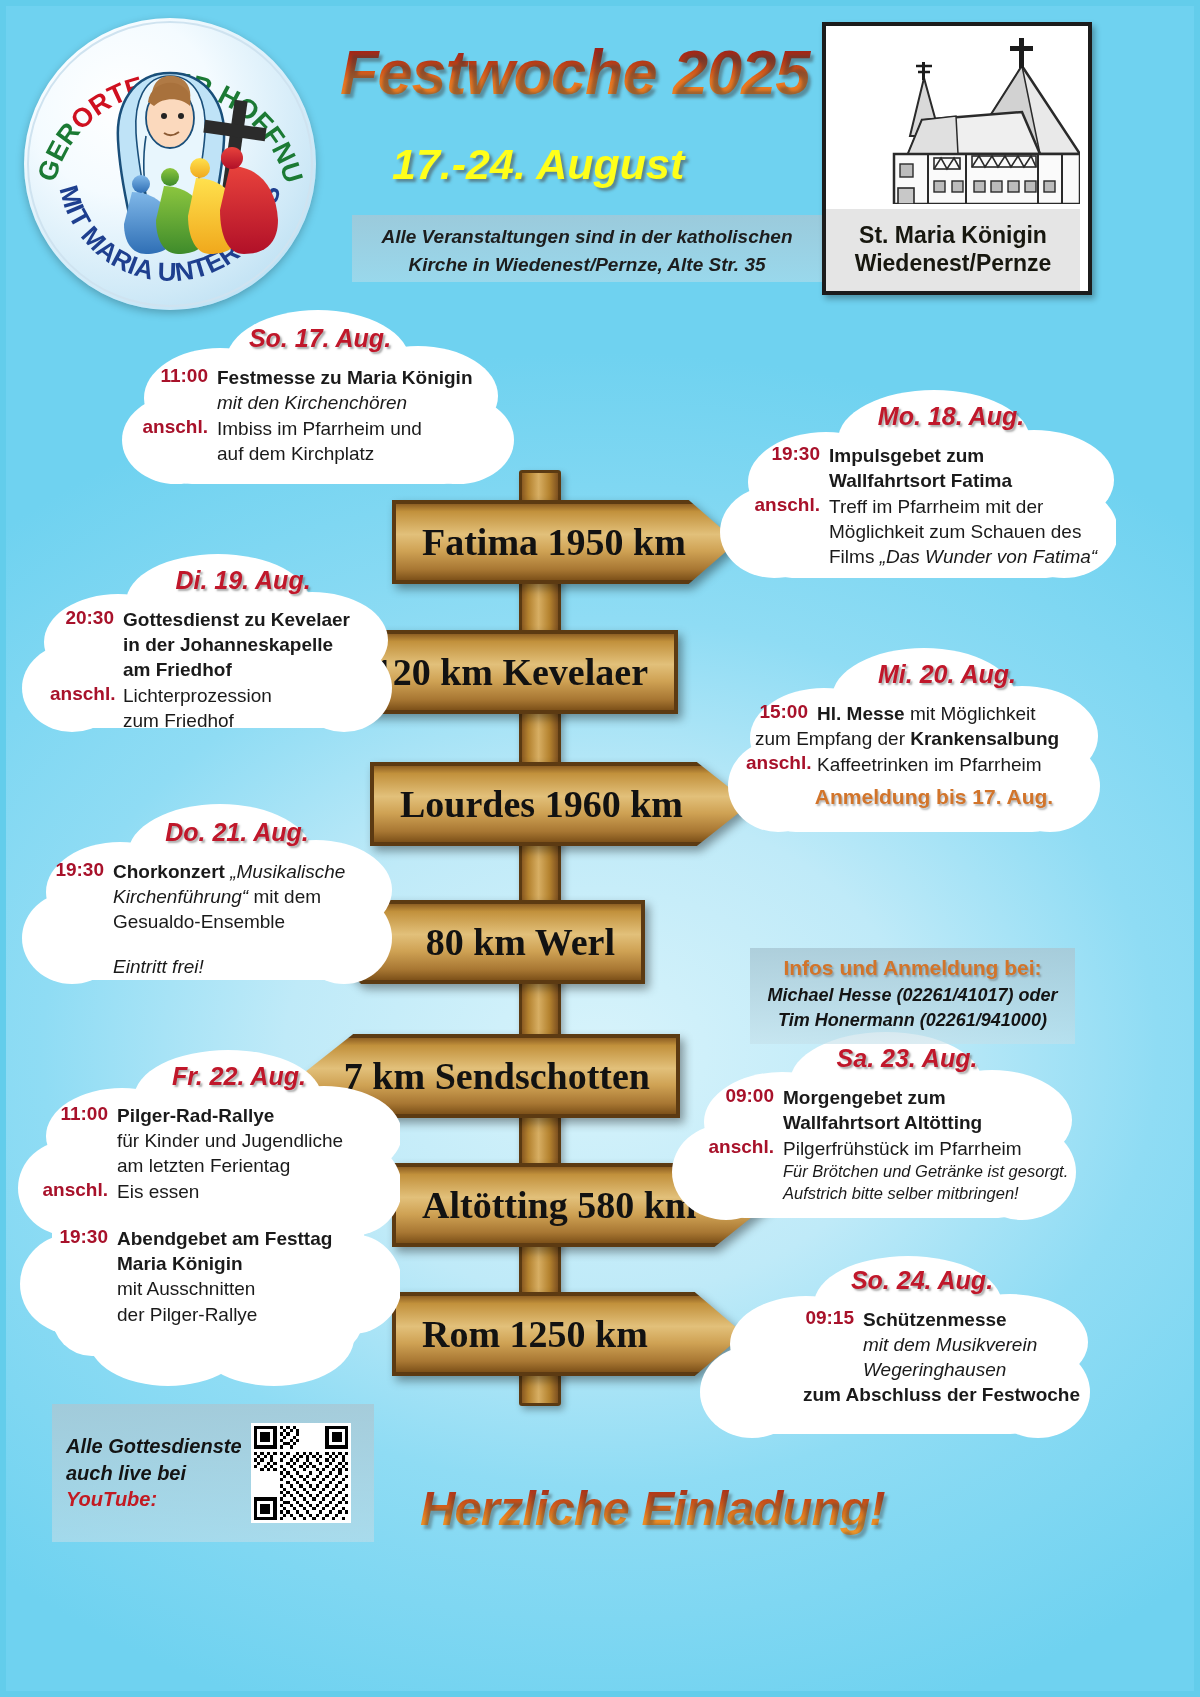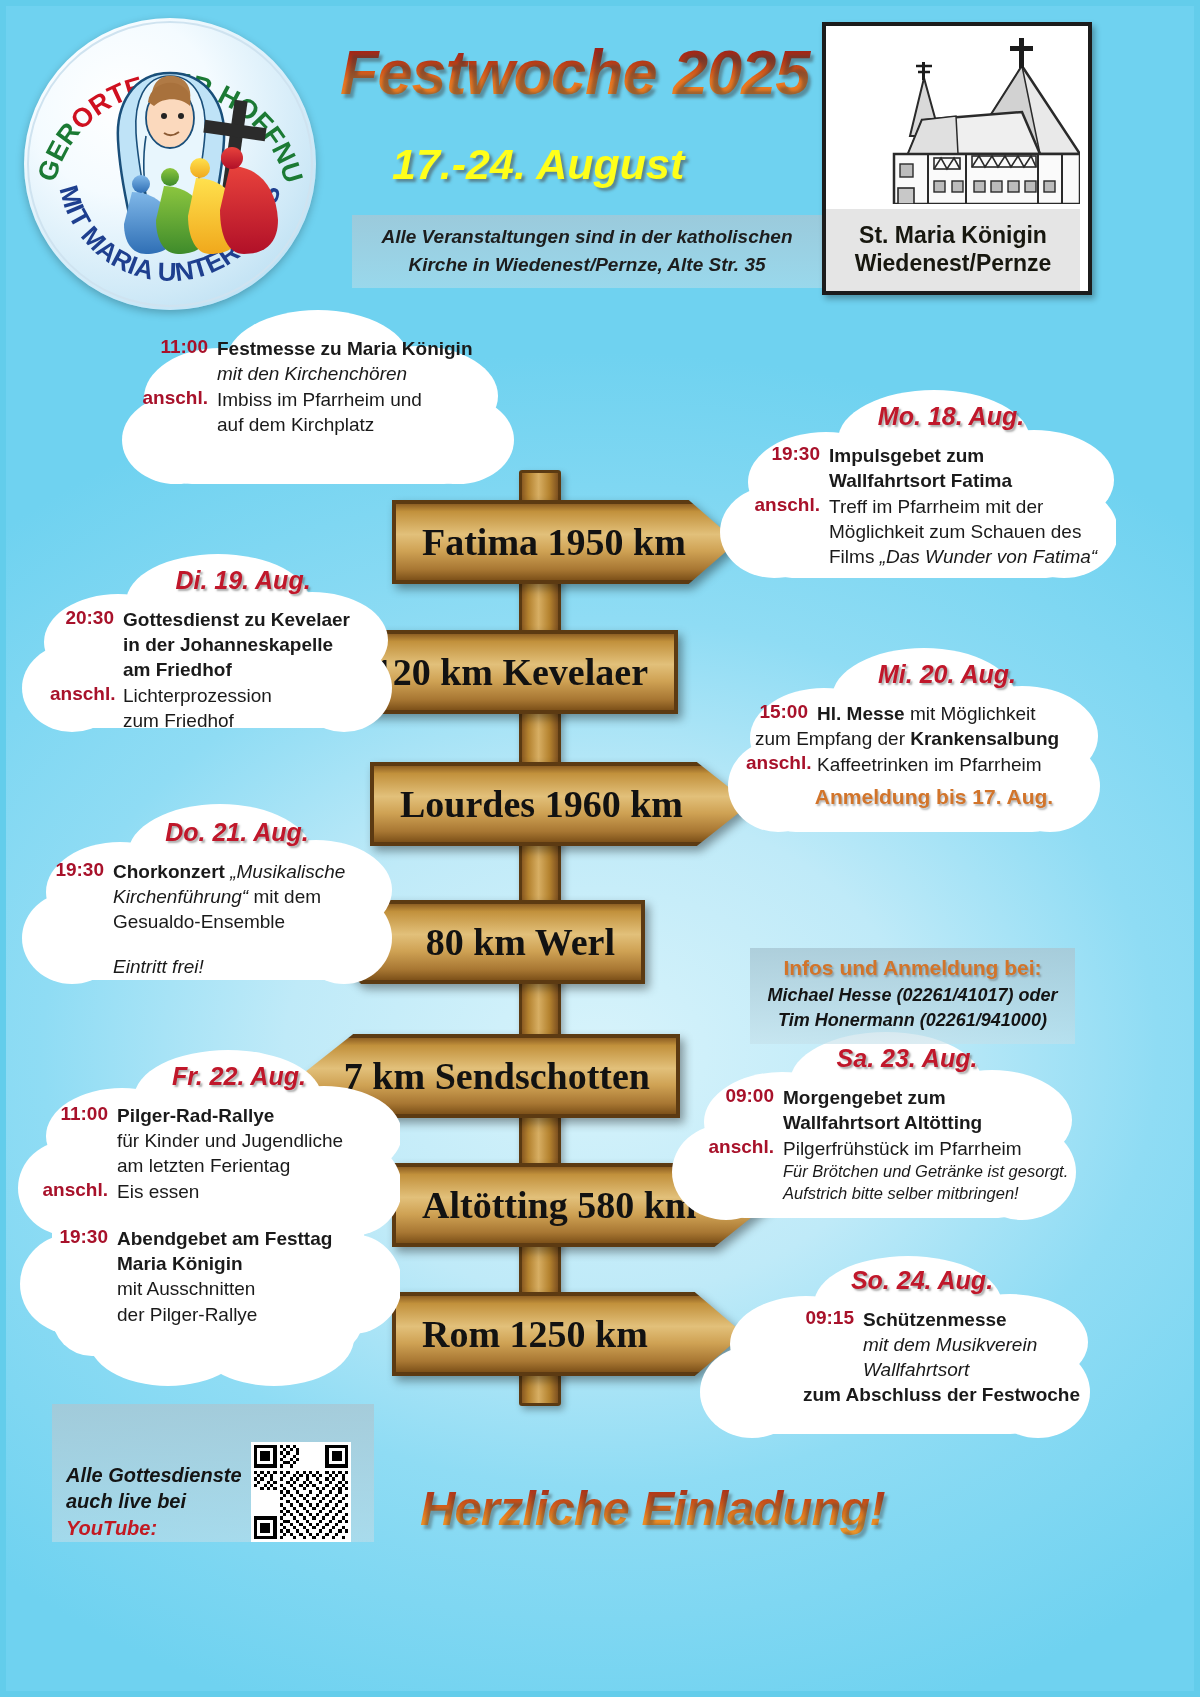--- a/index.html
+++ b/index.html
@@ -37,21 +37,21 @@
     text-shadow:3px 4px 3px rgba(60,60,60,.45);
     white-space:nowrap;
   }
   .subtitle{
     position:absolute;left:392px;top:140px;
     font-size:43px;font-weight:bold;font-style:italic;color:#ffff1a;
     text-shadow:3px 3px 3px rgba(70,70,70,.55);
     white-space:nowrap;
   }
   .venuebox{
-    position:absolute;left:352px;top:215px;width:450px;padding:8px 10px 10px;
+    position:absolute;left:352px;top:215px;width:450px;padding:8px 10px 4px;
     background:linear-gradient(180deg, rgba(167,200,214,.78), rgba(188,221,232,.55));
     text-align:center;
   }
   .venuebox div{
     font-size:19px;font-style:italic;font-weight:bold;color:#1d1d1d;line-height:1.45;
   }
 
   
   .church{
     position:absolute;left:822px;top:22px;width:262px;height:265px;
@@ -130,21 +130,21 @@
   .infobox .h{
     font-size:21px;font-weight:bold;color:#d2742a;
     text-shadow:1.5px 1.5px 2px rgba(90,90,90,.45);margin-bottom:3px;white-space:nowrap;
   }
   .infobox .l{font-size:18px;font-style:italic;font-weight:bold;color:#141414;line-height:1.4;white-space:nowrap;}
 
   
   .ytbox{
     position:absolute;left:52px;top:1404px;width:322px;height:138px;
     background:linear-gradient(180deg, rgba(168,200,213,.82), rgba(192,221,232,.6));
-    display:flex;align-items:flex-end;
+    display:flex;align-items:center;
   }
   .ytbox .txt{padding-left:14px;width:185px;}
   .ytbox .txt div{font-size:20px;font-style:italic;font-weight:bold;color:#141414;line-height:1.34;}
   .ytbox .txt .yt{color:#c21a22;}
   .qr{width:100px;height:100px;background:#fff;padding:3px;box-sizing:border-box;}
 
   
   .footer{
     position:absolute;left:420px;top:1480px;
     font-size:49px;font-weight:bold;font-style:italic;letter-spacing:-1px;
@@ -320,20 +320,21 @@
       <g fill="#ffffff">
         <ellipse cx="200" cy="62" rx="92" ry="52"></ellipse>
           <ellipse cx="102" cy="98" rx="76" ry="50"></ellipse>
         <ellipse cx="300" cy="96" rx="80" ry="50"></ellipse>
           <ellipse cx="58" cy="140" rx="54" ry="44"></ellipse>
         <ellipse cx="340" cy="140" rx="56" ry="44"></ellipse>
           <rect x="40" y="96" width="320" height="88" rx="34"></rect>
       </g>
     </svg>
     <div class="body" style="padding:24px 20px 0 24px;">
+      <div class="day">So. 17. Aug.</div>
       <div class="ev" style="margin-top:12px;">
         <div class="time" style="width:66px;">11:00</div>
         <div class="desc">
           <div class="b">Festmesse zu Maria Königin</div>
           <div class="i">mit den Kirchenchören</div>
         </div>
       </div>
       <div class="ev" style="margin-top:1px;">
         <div class="time" style="width:66px;">anschl.</div>
         <div class="desc">
@@ -546,21 +547,21 @@
           <rect x="44" y="100" width="312" height="94" rx="36"></rect>
       </g>
     </svg>
     <div class="body" style="padding:26px 10px 0 24px;">
       <div class="day" style="padding-left:50px;">So. 24. Aug.</div>
       <div class="ev" style="margin-top:12px;justify-content:flex-end;">
         <div class="time" style="width:74px;">09:15</div>
         <div class="desc">
           <div class="b">Schützenmesse</div>
           <div class="i">mit dem Musikverein</div>
-          <div class="i">Wallfahrtsort</div>
+          <div class="i">Wegeringhausen</div>
           <div class="b" style="margin-left:-60px;">zum Abschluss der Festwoche</div>
         </div>
       </div>
     </div>
   </div>
 
   <div class="infobox">
     <div class="h">Infos und Anmeldung bei:</div>
     <div class="l">Michael Hesse (02261/41017) oder</div>
     <div class="l">Tim Honermann (02261/941000)</div>

